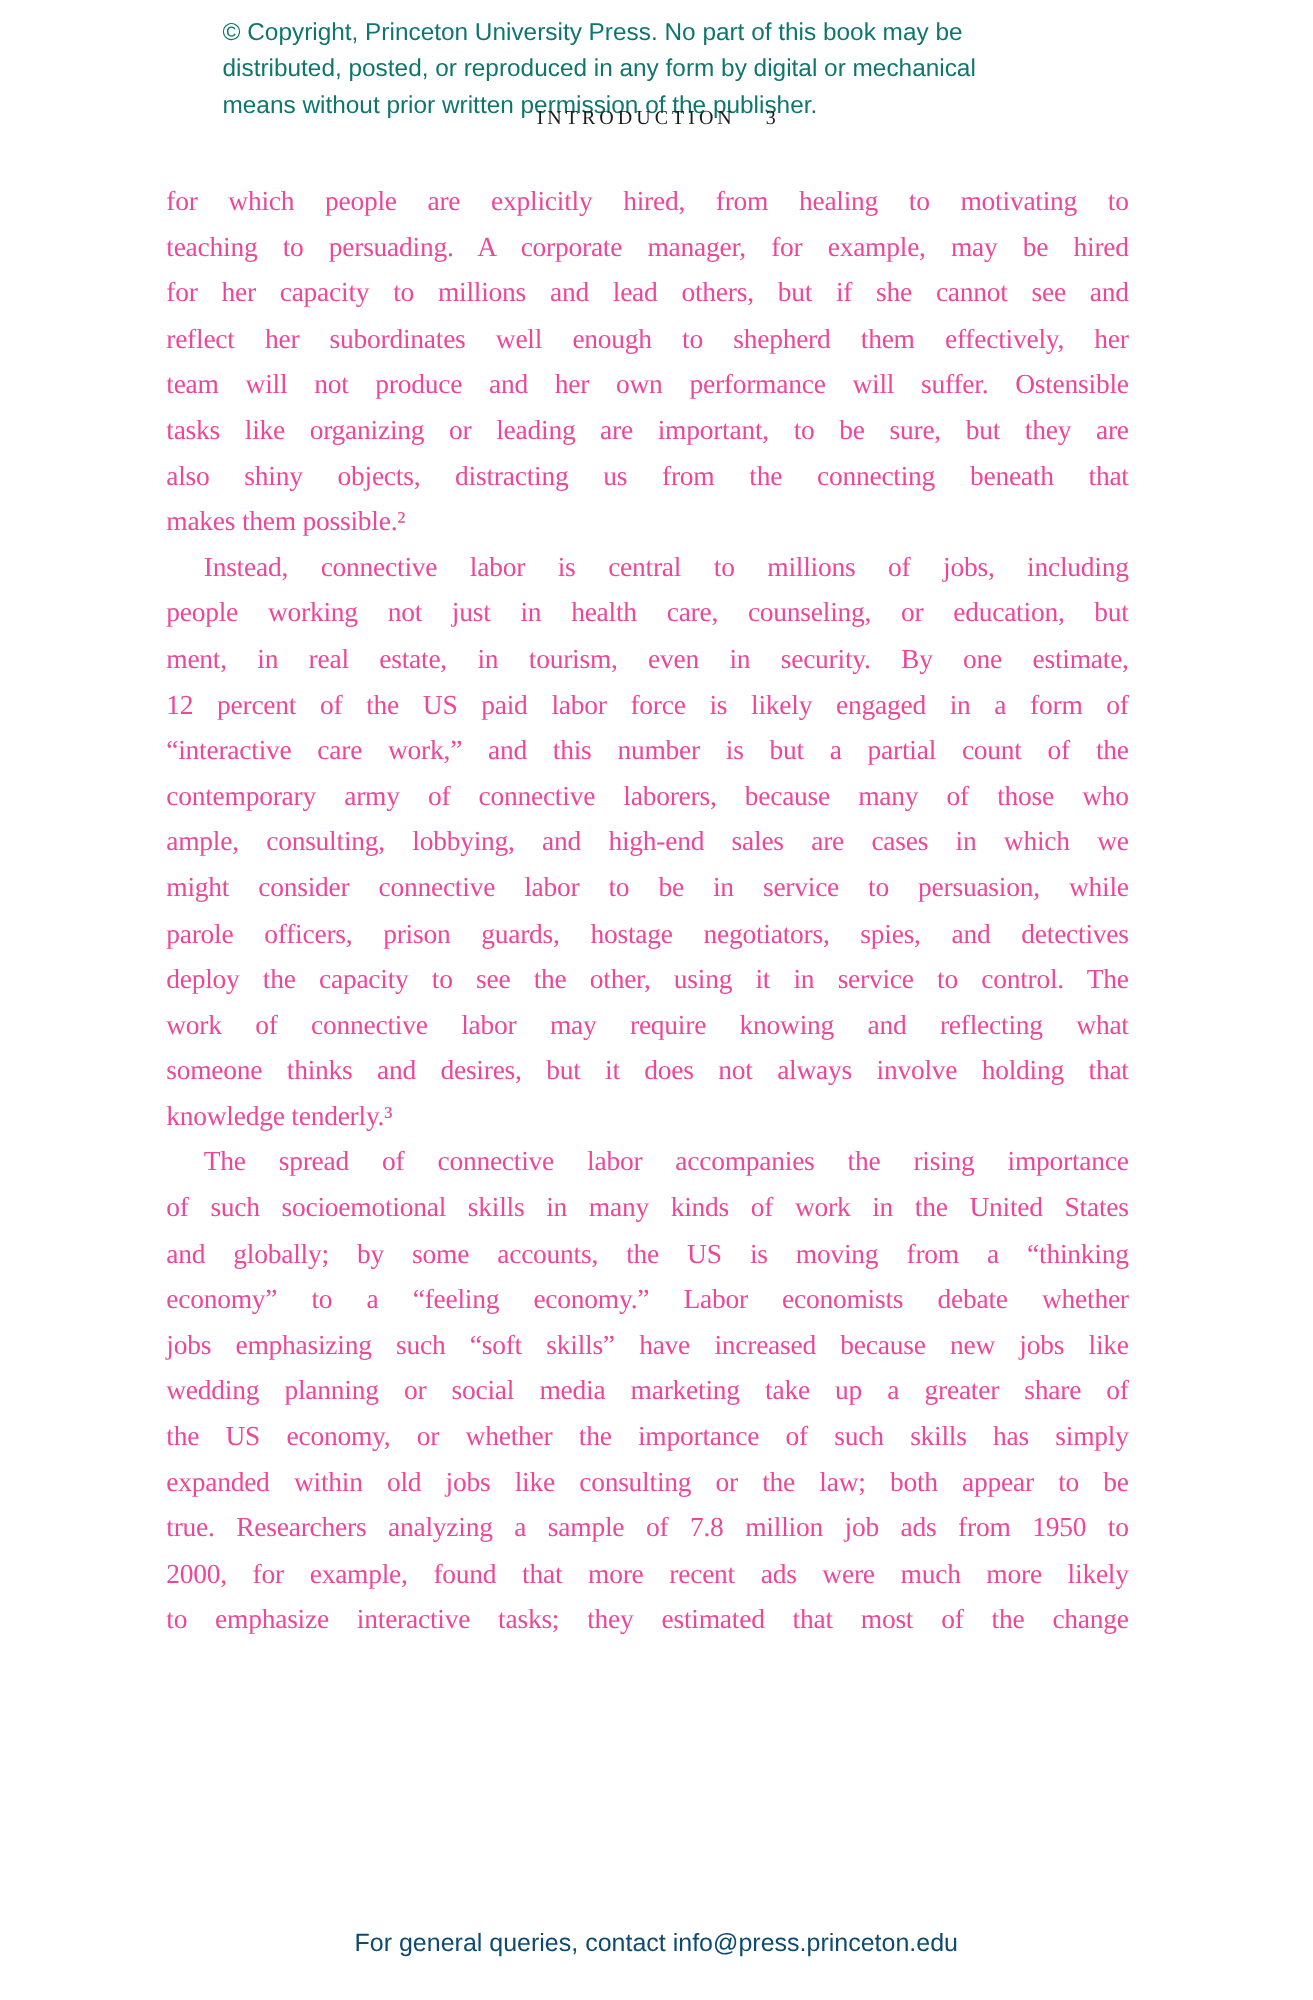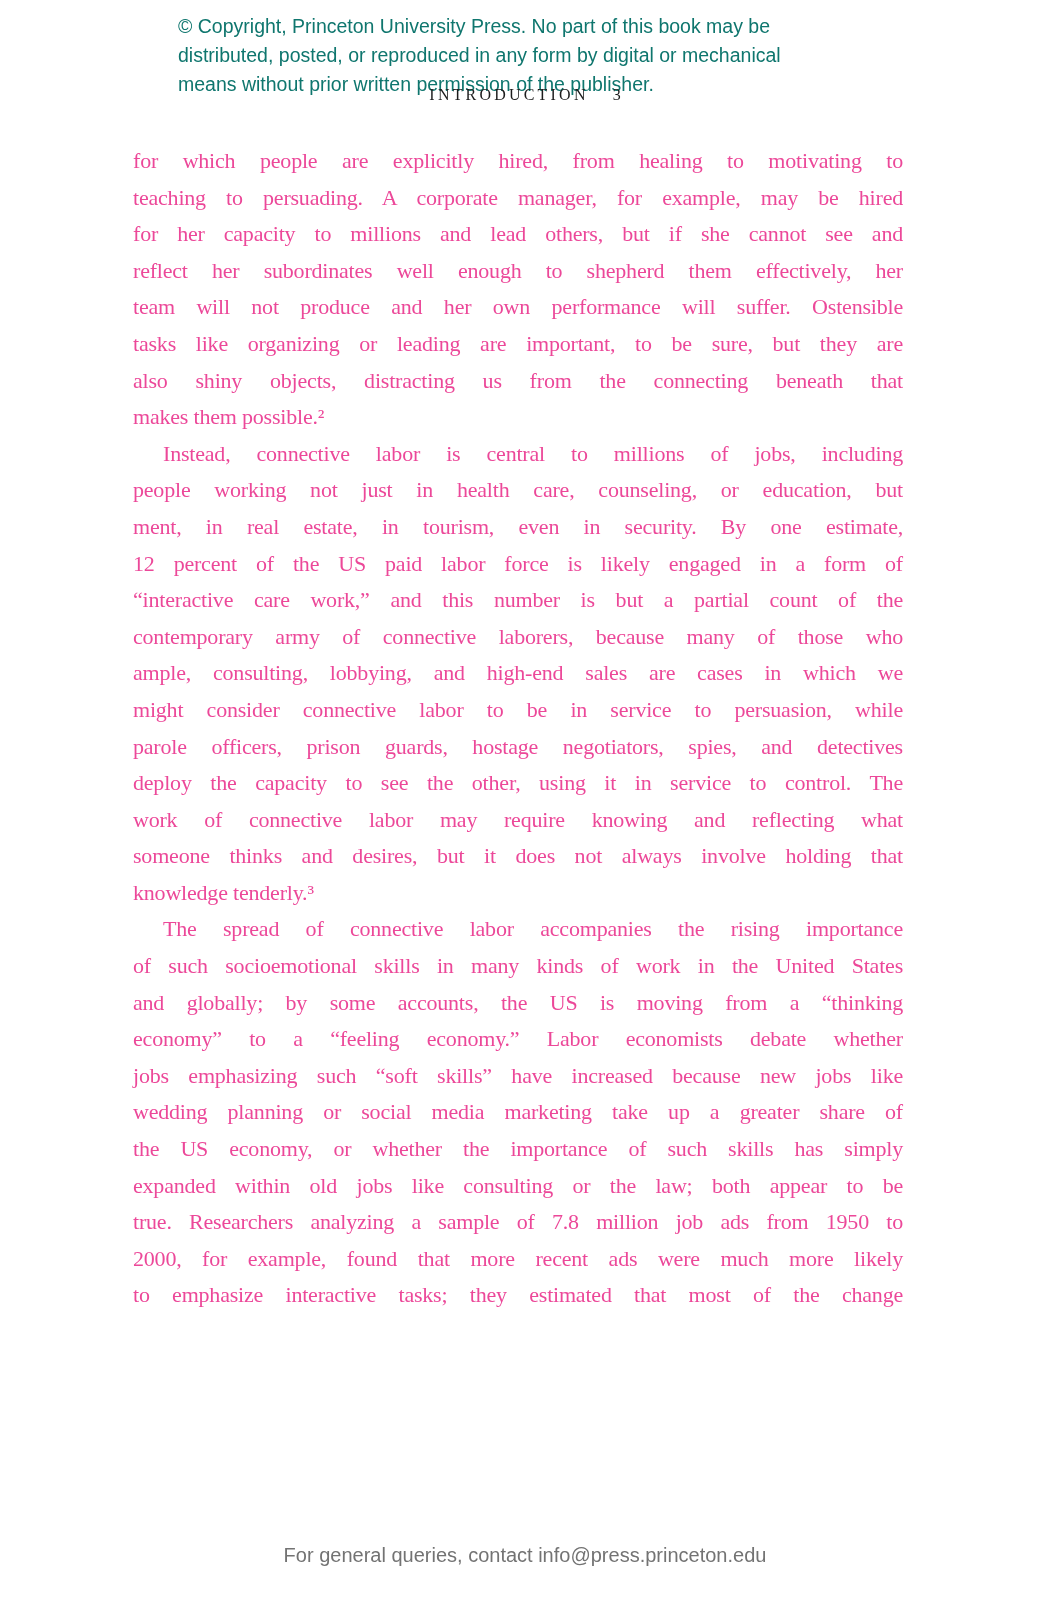--- a/index.html
+++ b/index.html
@@ -56,21 +56,21 @@
   .para .line.line-last-left { text-align-last: left; }
   .para .line.line-indent { padding-left: 30px; }
 
   
   .page-footer {
     position: absolute;
     top: 1544px; left: 0; width: 100%;
     text-align: center;
     font-family: "Liberation Sans", sans-serif;
     font-size: 20px;
-    color: #737373;
+    color: #0c4a6e;
   }
 </style>
 </head>
 <body>
 
 <div class="page">
 
   <header class="copyright">
     <div class="c-line">© Copyright, Princeton University Press. No part of this book may be</div>
     <div class="c-line">distributed, posted, or reproduced in any form by digital or mechanical</div>

